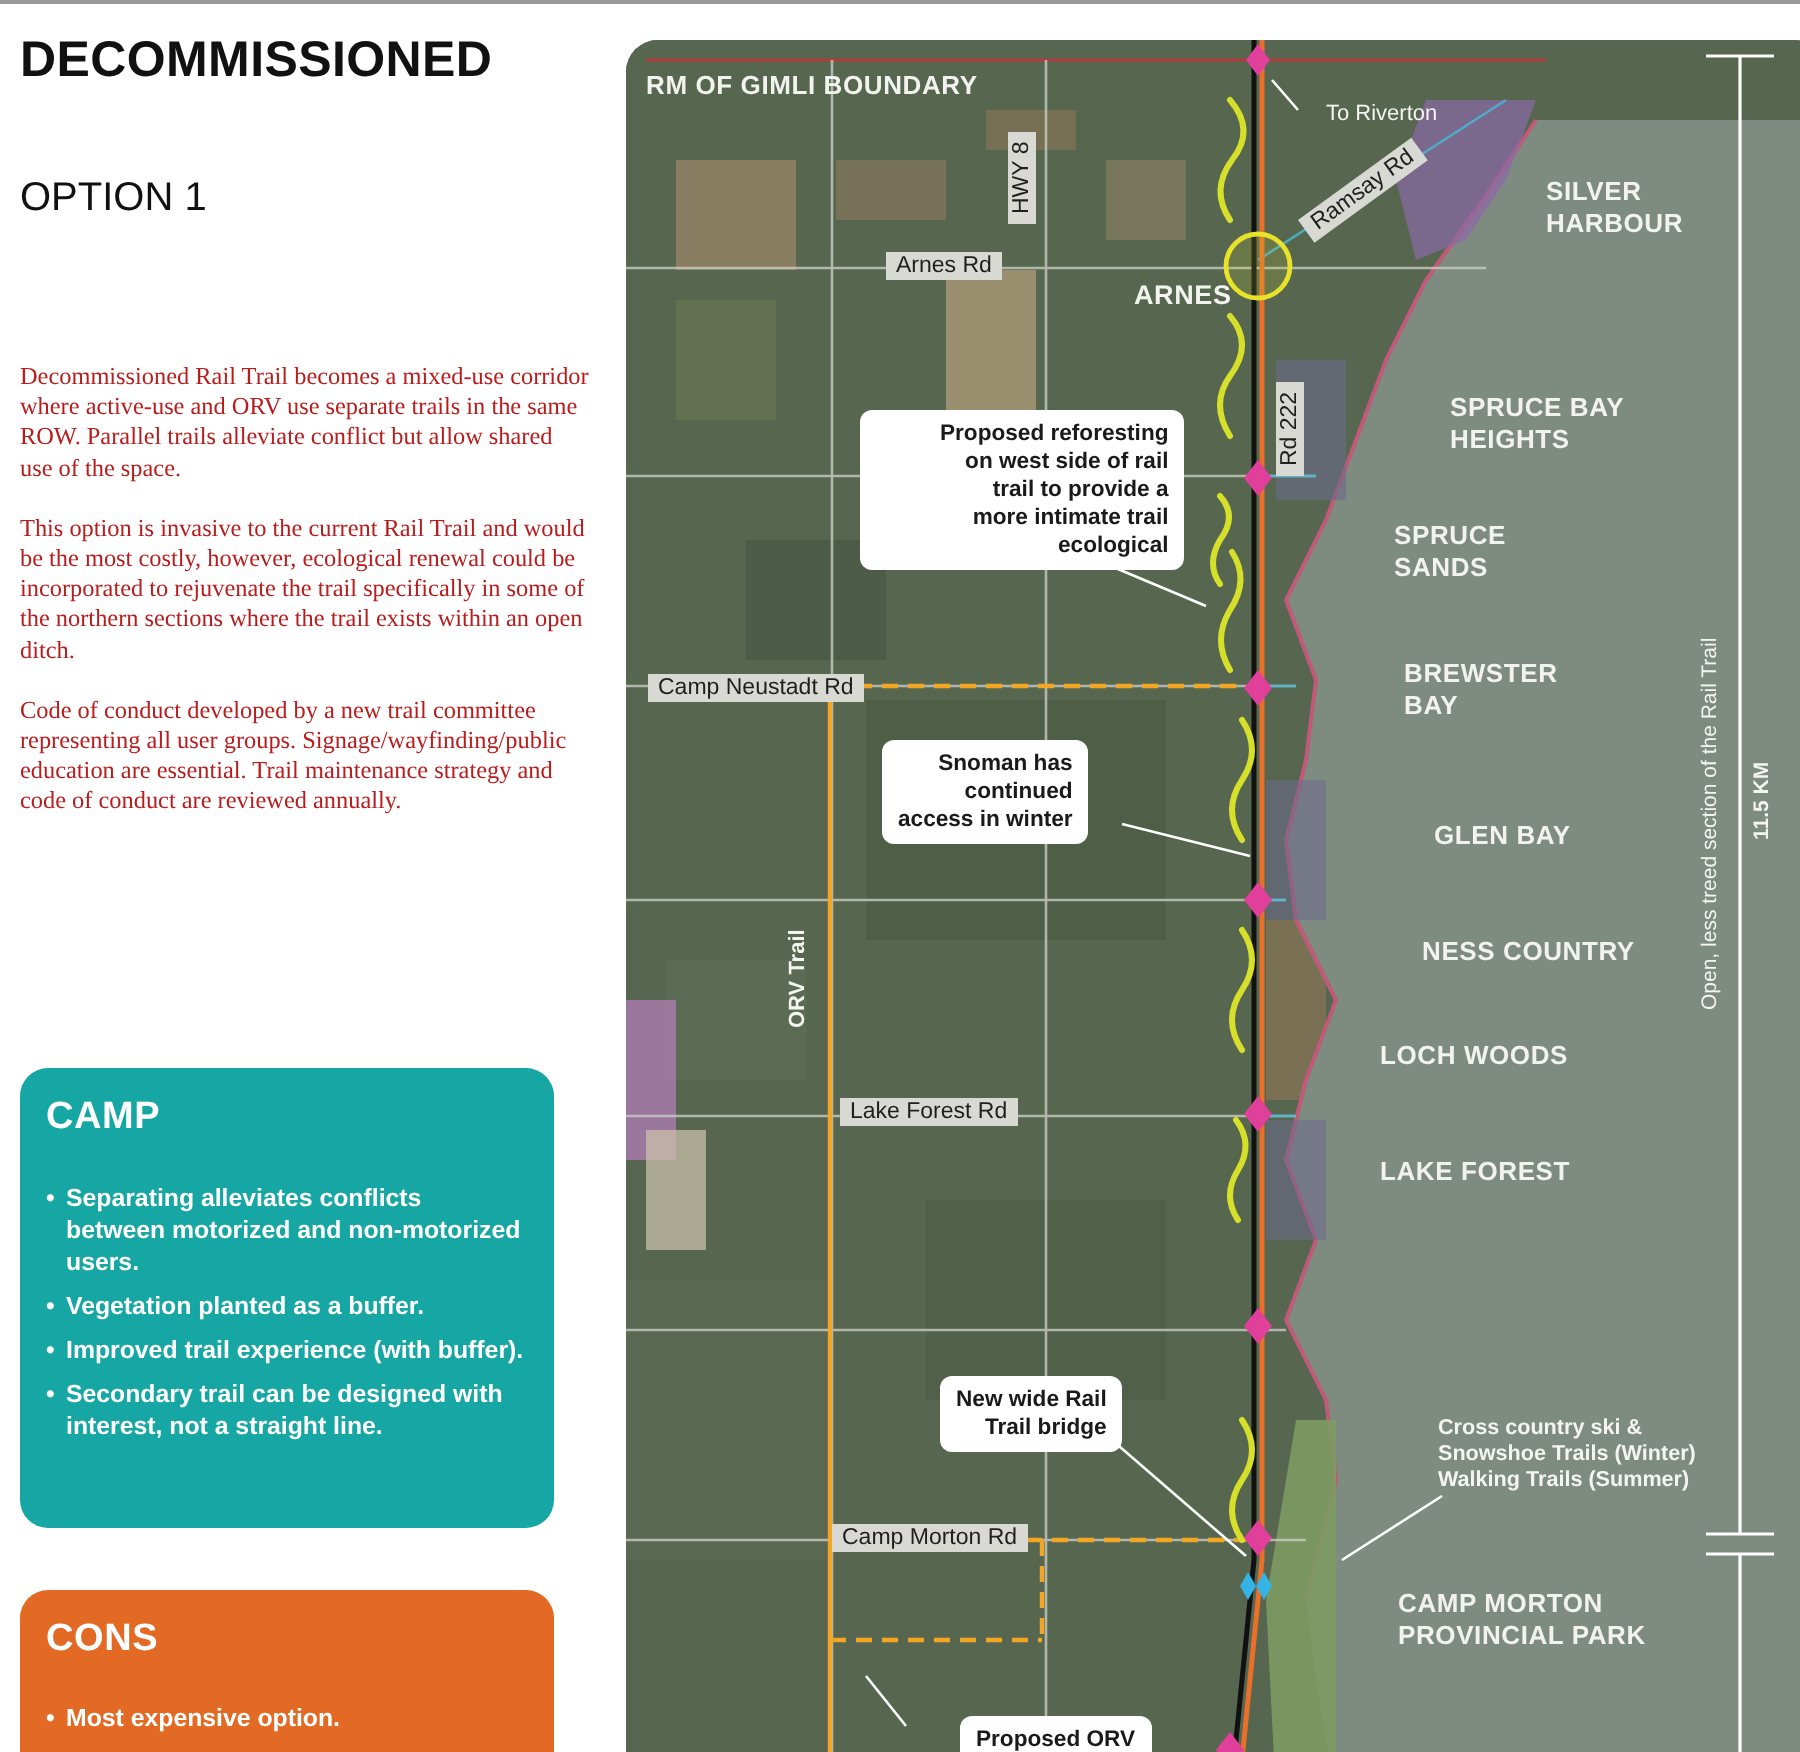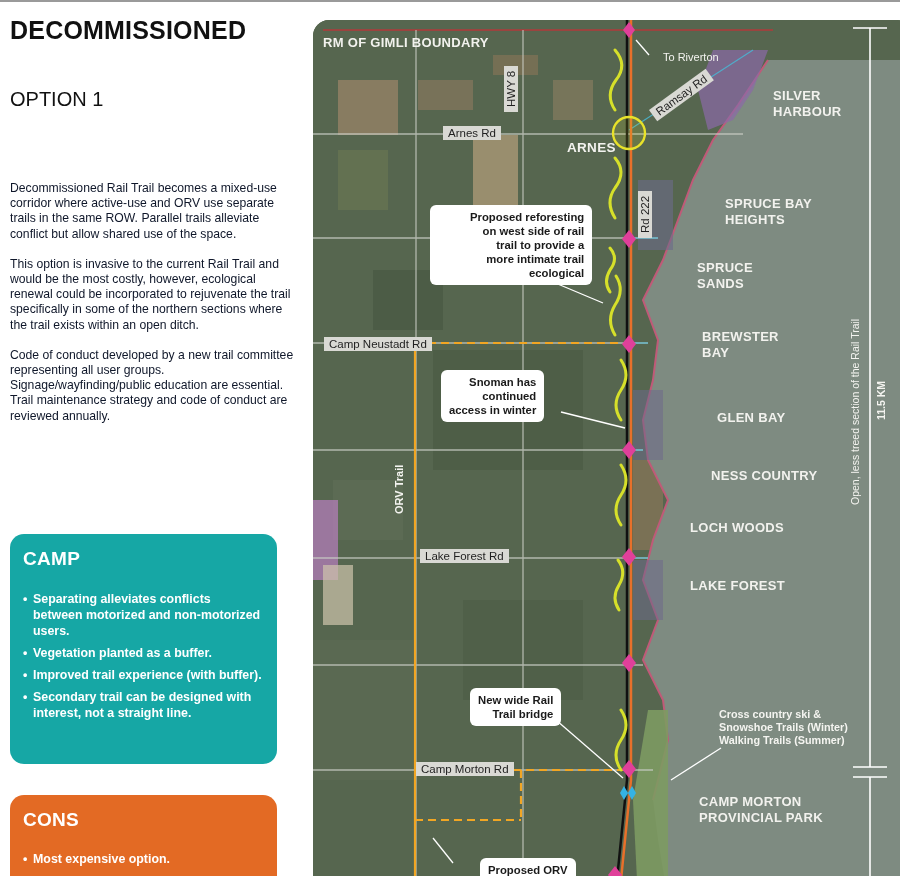--- a/index.html
+++ b/index.html
@@ -5,21 +5,21 @@
   * { box-sizing: border-box; margin: 0; padding: 0; }
   html, body { width: 900px; height: 876px; overflow: hidden; background: #ffffff; }
   body { position: relative; font-family: "Liberation Sans", "DejaVu Sans", sans-serif; color: #1a1a1a; }
 
   .top-rule { position: absolute; left: 0; top: 0; width: 900px; height: 2px; background: #9a9a9a; }
 
   
   .left { position: absolute; left: 0; top: 0; width: 300px; height: 696px; }
   .title { position: absolute; left: 10px; top: 16px; font-weight: 700; font-size: 25px; line-height: 29px; letter-spacing: 0.2px; color: #111; }
   .subtitle { position: absolute; left: 10px; top: 87px; font-size: 20px; line-height: 24px; color: #111; }
-  .desc { position: absolute; left: 10px; top: 181px; width: 285px; font-size: 12.2px; line-height: 15.2px; color: #0f172a; }
+  .desc { position: absolute; left: 10px; top: 181px; width: 285px; font-size: 12.2px; line-height: 15.2px; color: #b91c1c; font-family: Liberation Serif, serif; }
   .desc p { margin-bottom: 15px; }
 
   .card { position: absolute; left: 10px; width: 267px; border-radius: 14px; color: #fff; }
   .card.pros { top: 534px; height: 230px; background: #16a7a5; }
   .card.cons { top: 795px; height: 100px; background: #e36a24; }
   .card h2 { position: absolute; left: 13px; top: 14px; font-size: 19px; font-weight: 700; letter-spacing: 0.3px; }
   .card ul { position: absolute; left: 13px; top: 57px; width: 240px; list-style: none; font-size: 12.4px; font-weight: 700; line-height: 16px; }
   .card.cons ul { top: 56px; }
   .card li { position: relative; padding-left: 10px; margin-bottom: 6px; }
   .card li::before { content: "\2022"; position: absolute; left: 0; top: 0; }

